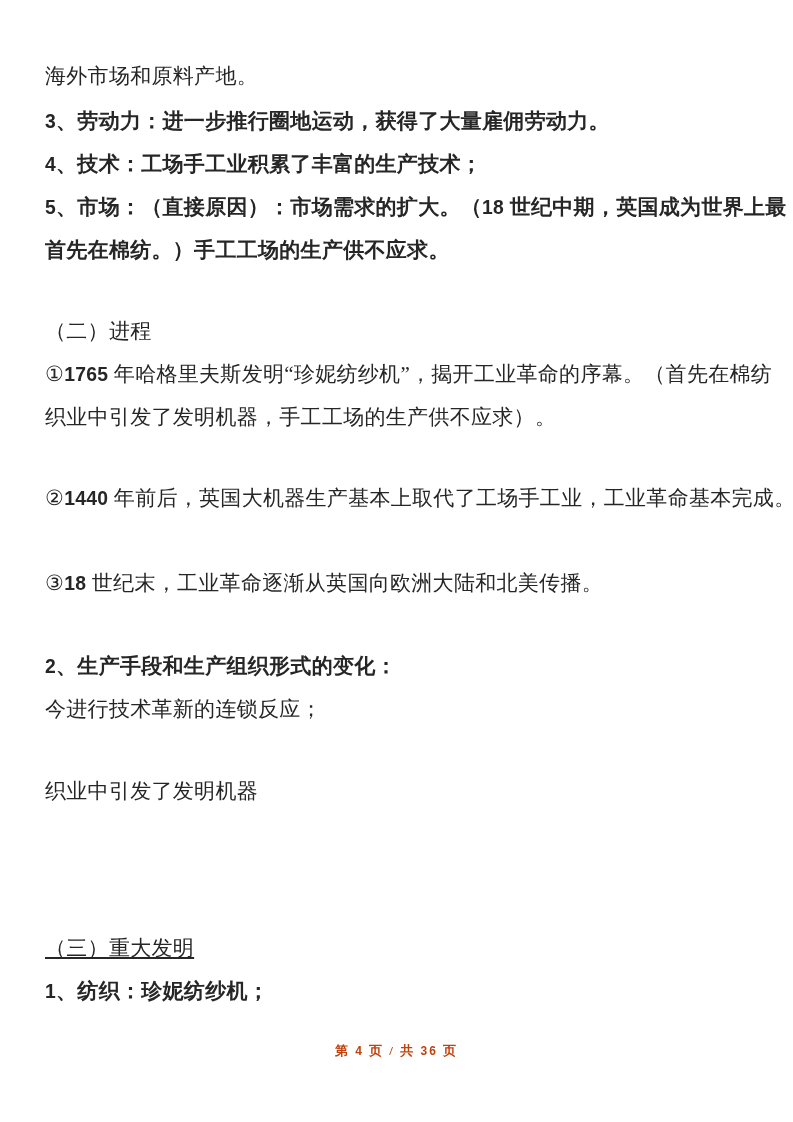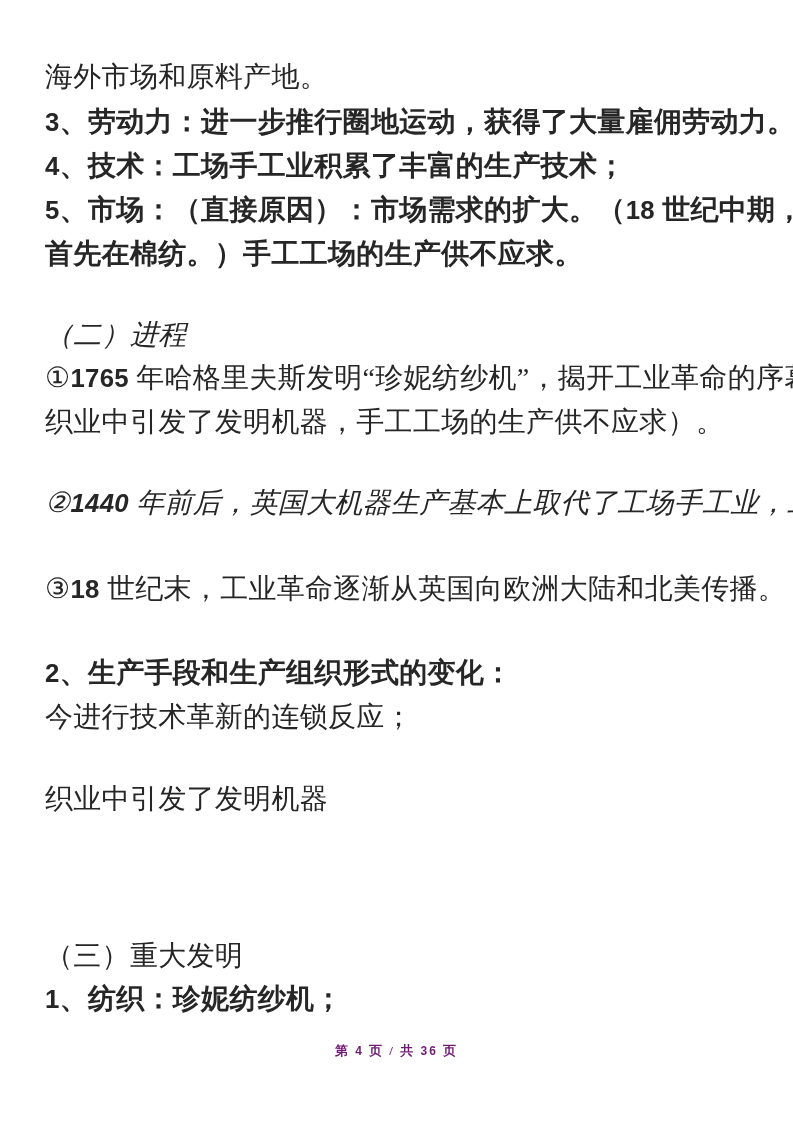--- a/index.html
+++ b/index.html
@@ -17,48 +17,48 @@
     font-family: "Liberation Serif", "DejaVu Serif", serif;
     color: #262626;
   }
   .doc {
     position: absolute;
     left: 45px;
     right: 2px;
     top: 55px;
   }
   .doc-line {
-    font-size: 28px;
+    font-size: 21px;
     line-height: 43px;
     white-space: nowrap;
     letter-spacing: 0.3px;
   }
   .b { font-weight: bold; }
   .g2   { margin-top: 2px; }
-  .g38  { margin-top: 38px; font-style: italic; }
+  .g38  { margin-top: 38px; }
   .g39  { margin-top: 39px; }
   .g40  { margin-top: 40px; }
   .g42  { margin-top: 42px; }
-  .g114 { margin-top: 114px; }
+  .g114 { margin-top: 114px; text-decoration: underline; }
   .digits {
     font-family: "Liberation Sans", "DejaVu Sans", sans-serif;
     font-weight: bold;
     font-size: 0.92em;
   }
   .page-footer {
     position: absolute;
     top: 1041px;
     left: 0;
     width: 100%;
     text-align: center;
     font-size: 13px;
     line-height: 20px;
     letter-spacing: 2px;
     font-weight: bold;
-    color: #701a75;
+    color: #c2410c;
   }
 </style>
 </head>
 <body>
 
 <div class="page">
   <div class="doc">
     <div class="doc-line">海外市场和原料产地。</div>
     <div class="doc-line b g2"><span class="digits">3</span>、劳动力：进一步推行圈地运动，获得了大量雇佣劳动力。</div>
     <div class="doc-line b"><span class="digits">4</span>、技术：工场手工业积累了丰富的生产技术；</div>

